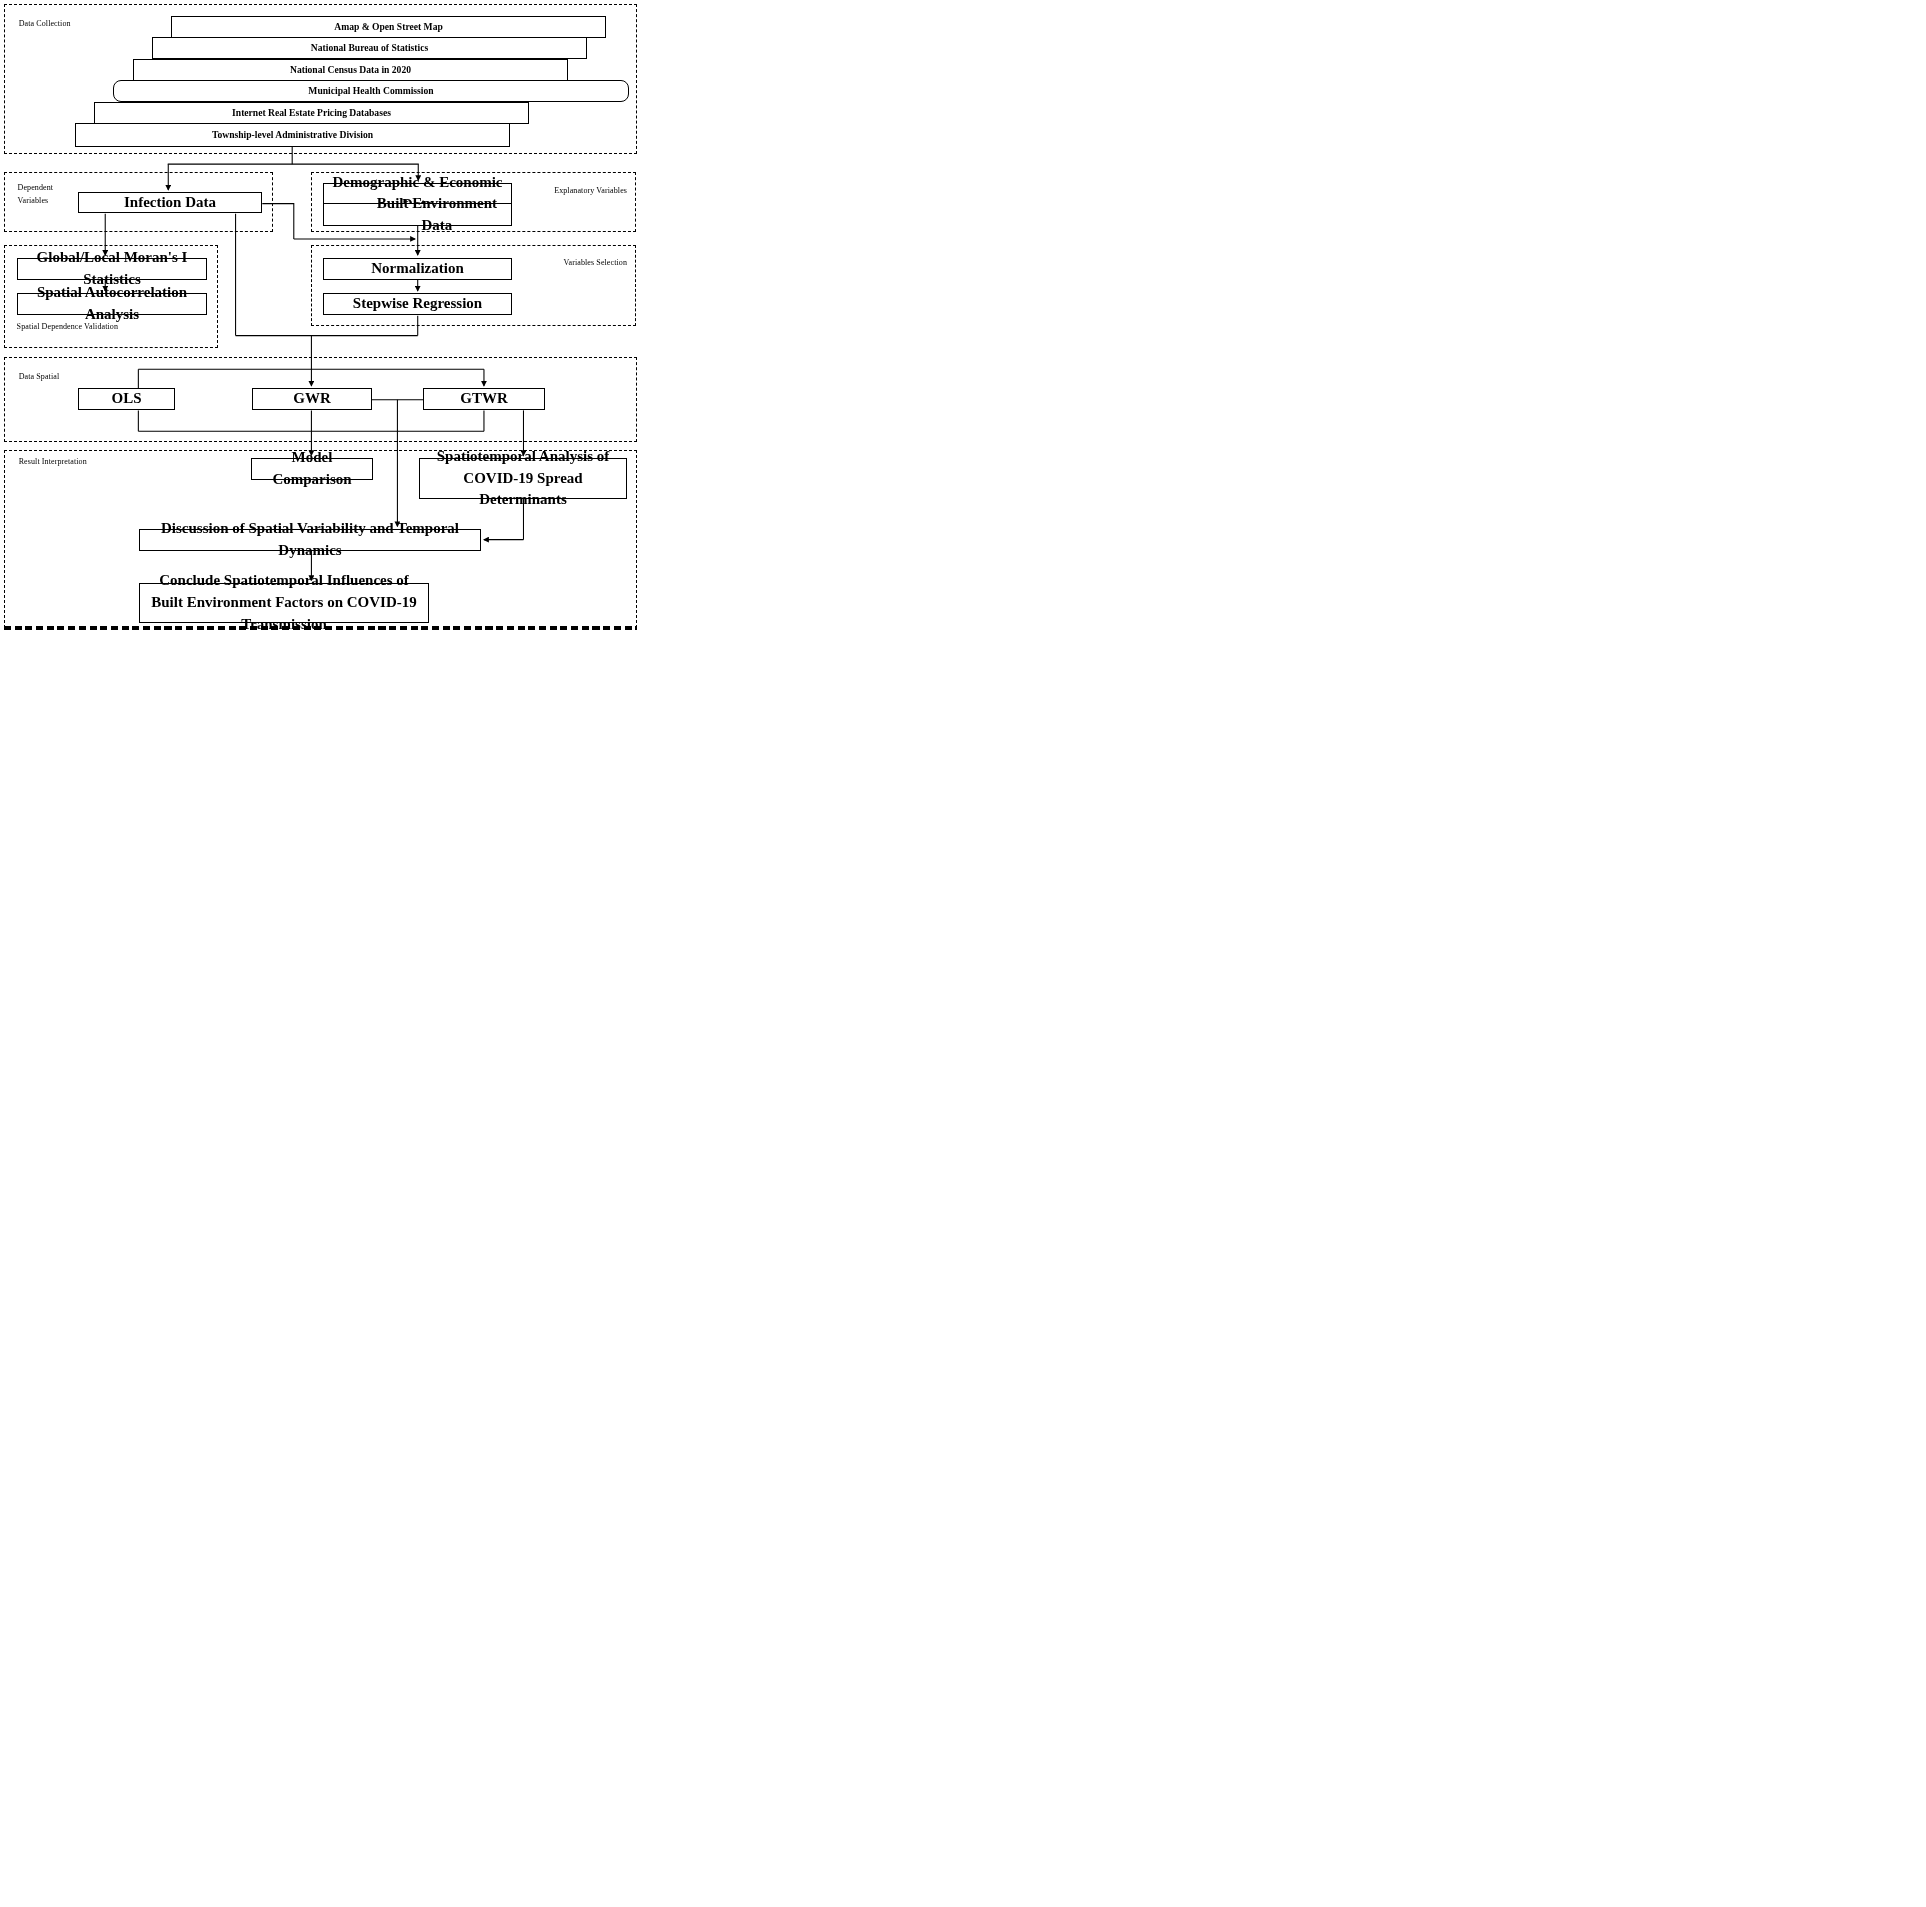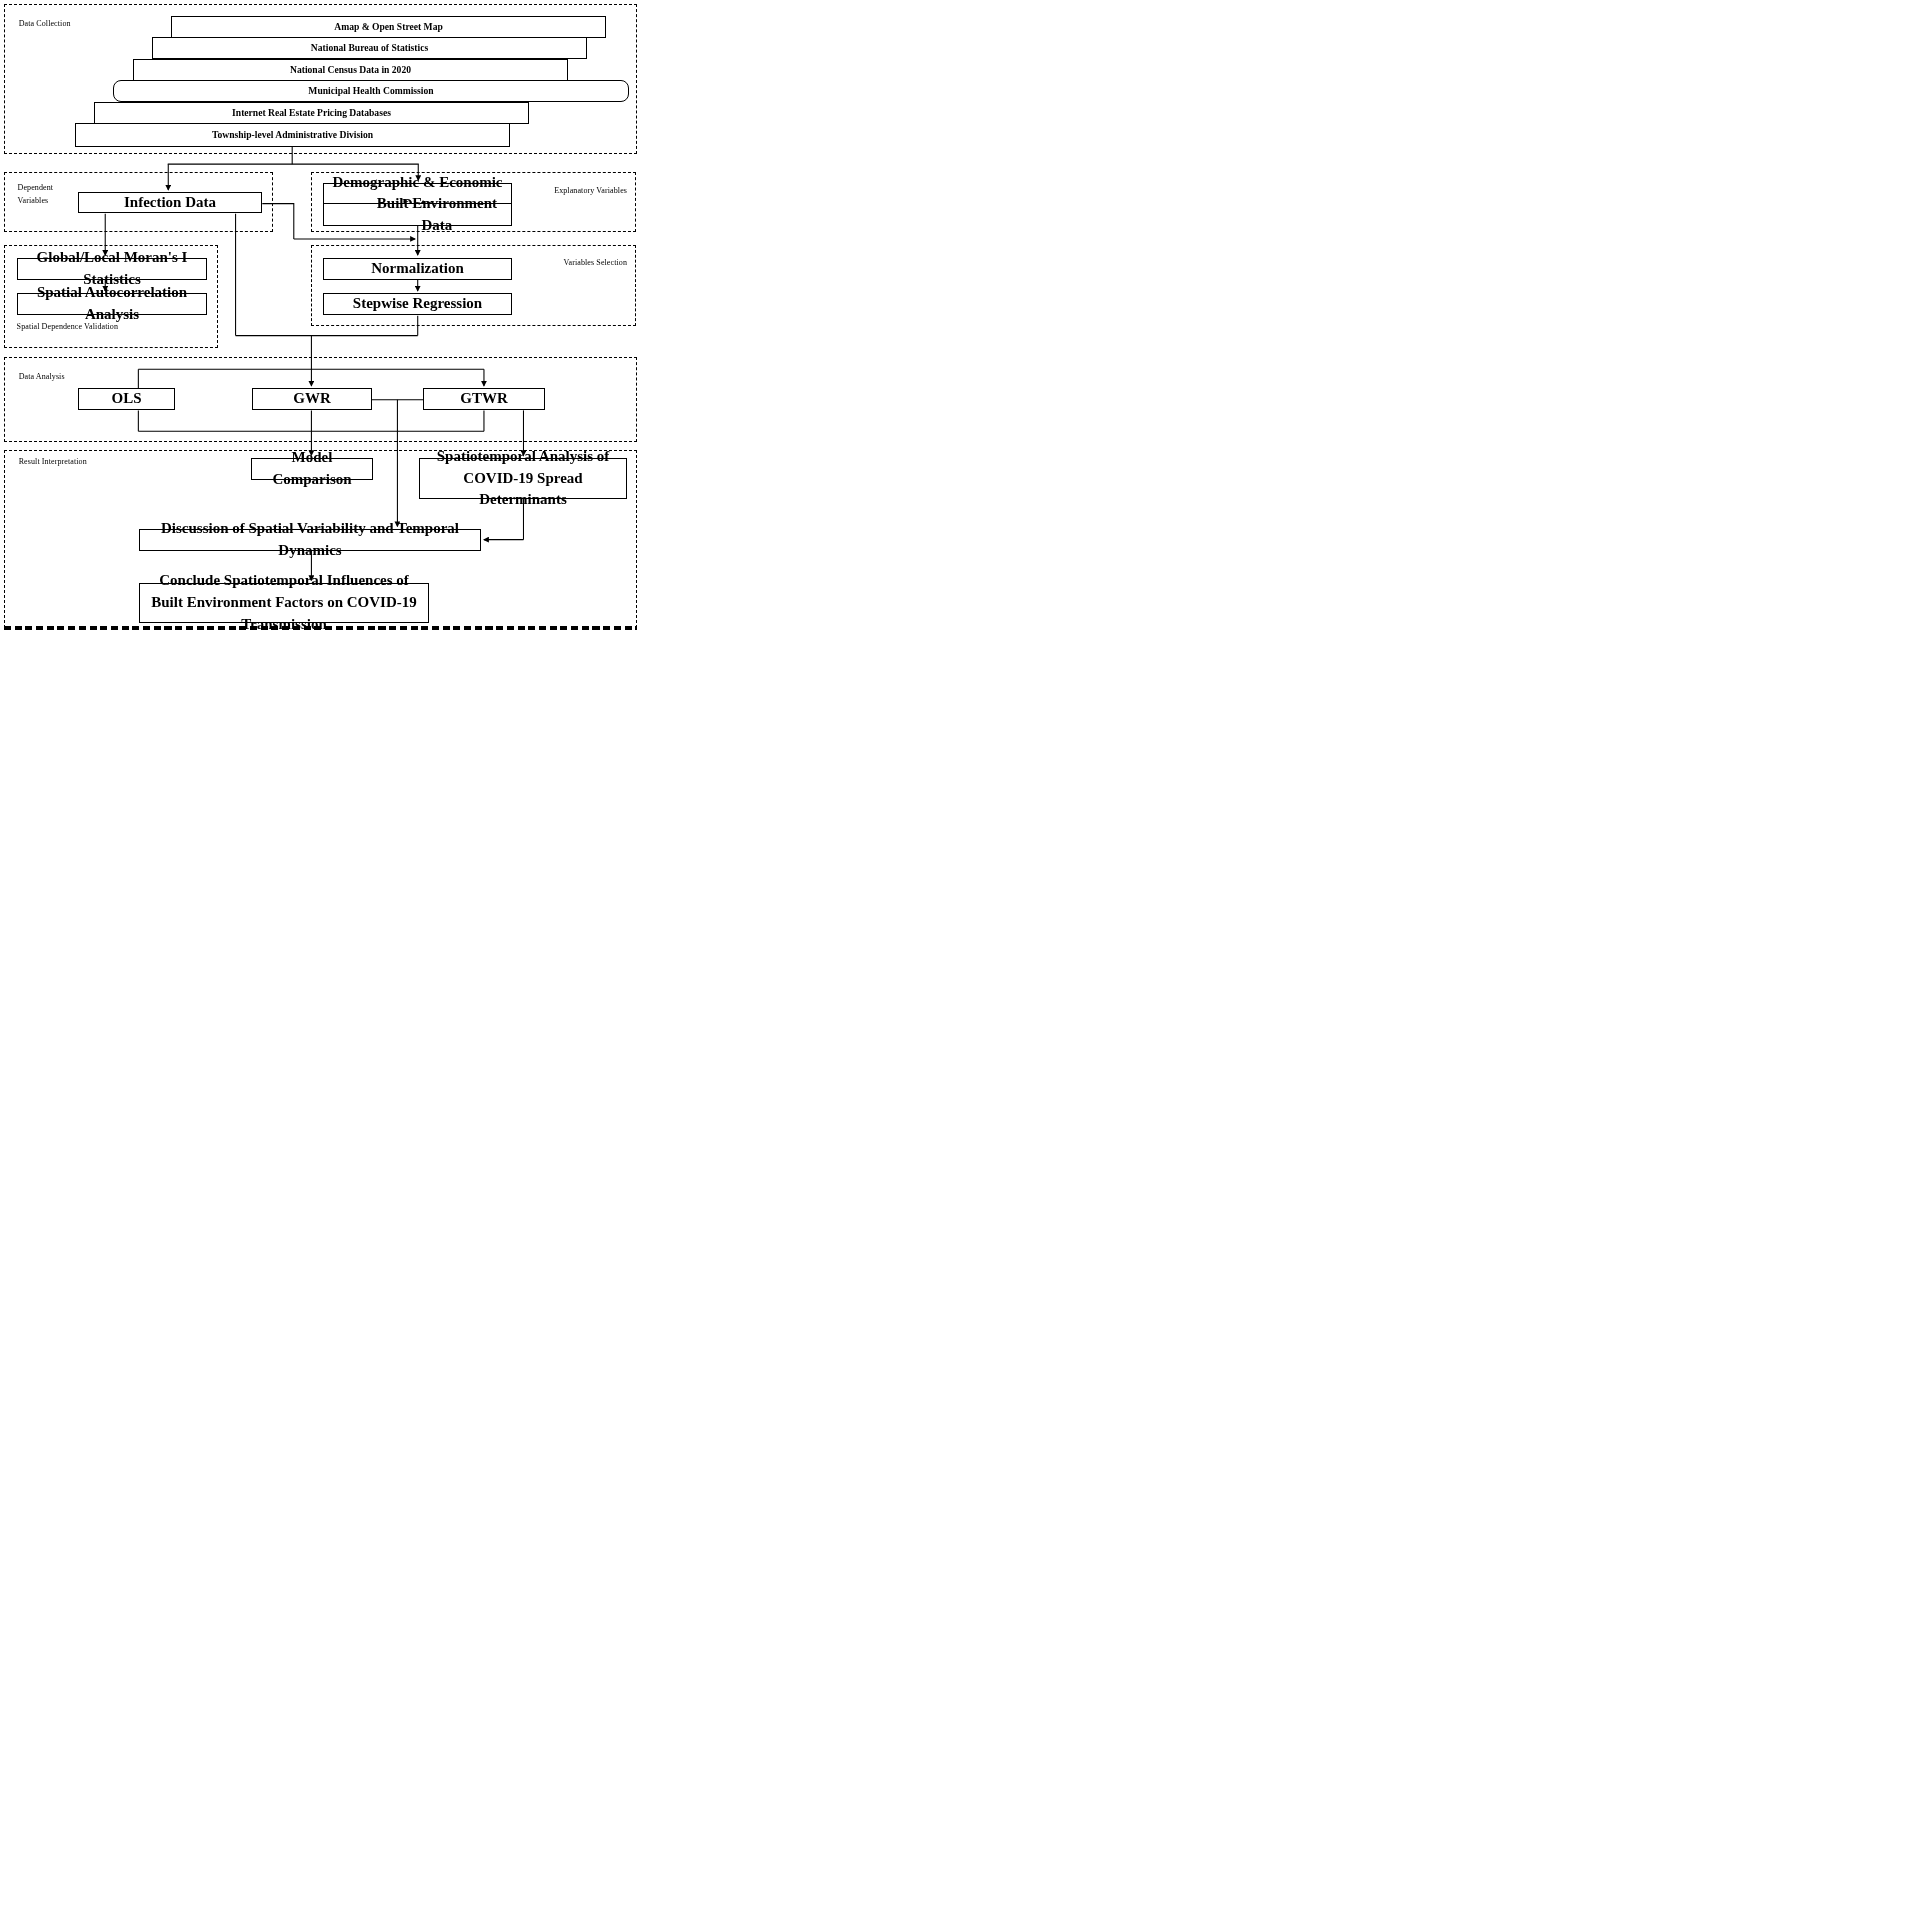--- a/index.html
+++ b/index.html
@@ -75,21 +75,21 @@
     <span style="display:block;">Dependent</span>
     <span style="display:block;">Variables</span>
   </div>
 
   <div class="sec-label" style="right:14px;top:186px;">Explanatory Variables</div>
 
   <div class="sec-label" style="left:16.6px;top:322px;">Spatial Dependence Validation</div>
 
   <div class="sec-label" style="right:14px;top:258px;">Variables Selection</div>
 
-  <div class="sec-label" style="left:18.7px;top:372px;">Data Analysis</div>
+  <div class="sec-label" style="left:18.7px;top:372px;">Data Spatial</div>
 
   <div class="sec-label" style="left:18.7px;top:457px;">Result Interpretation</div>
 
   <div class="box src" style="left:171px;top:16px;width:435px;height:22.4px;">Amap &amp; Open Street Map</div>
   <div class="box src" style="left:152px;top:37px;width:435px;height:22.4px;">National Bureau of Statistics</div>
   <div class="box src" style="left:133px;top:59px;width:435px;height:22.4px;">National Census Data in 2020</div>
   <div class="box src" style="left:113px;top:80px;width:516px;height:22.4px;border-radius:8px;">Municipal Health Commission</div>
   <div class="box src" style="left:94px;top:102px;width:435px;height:22.4px;">Internet Real Estate Pricing Databases</div>
   <div class="box src" style="left:75px;top:123px;width:435px;height:23.5px;">Township-level Administrative Division</div>
 

